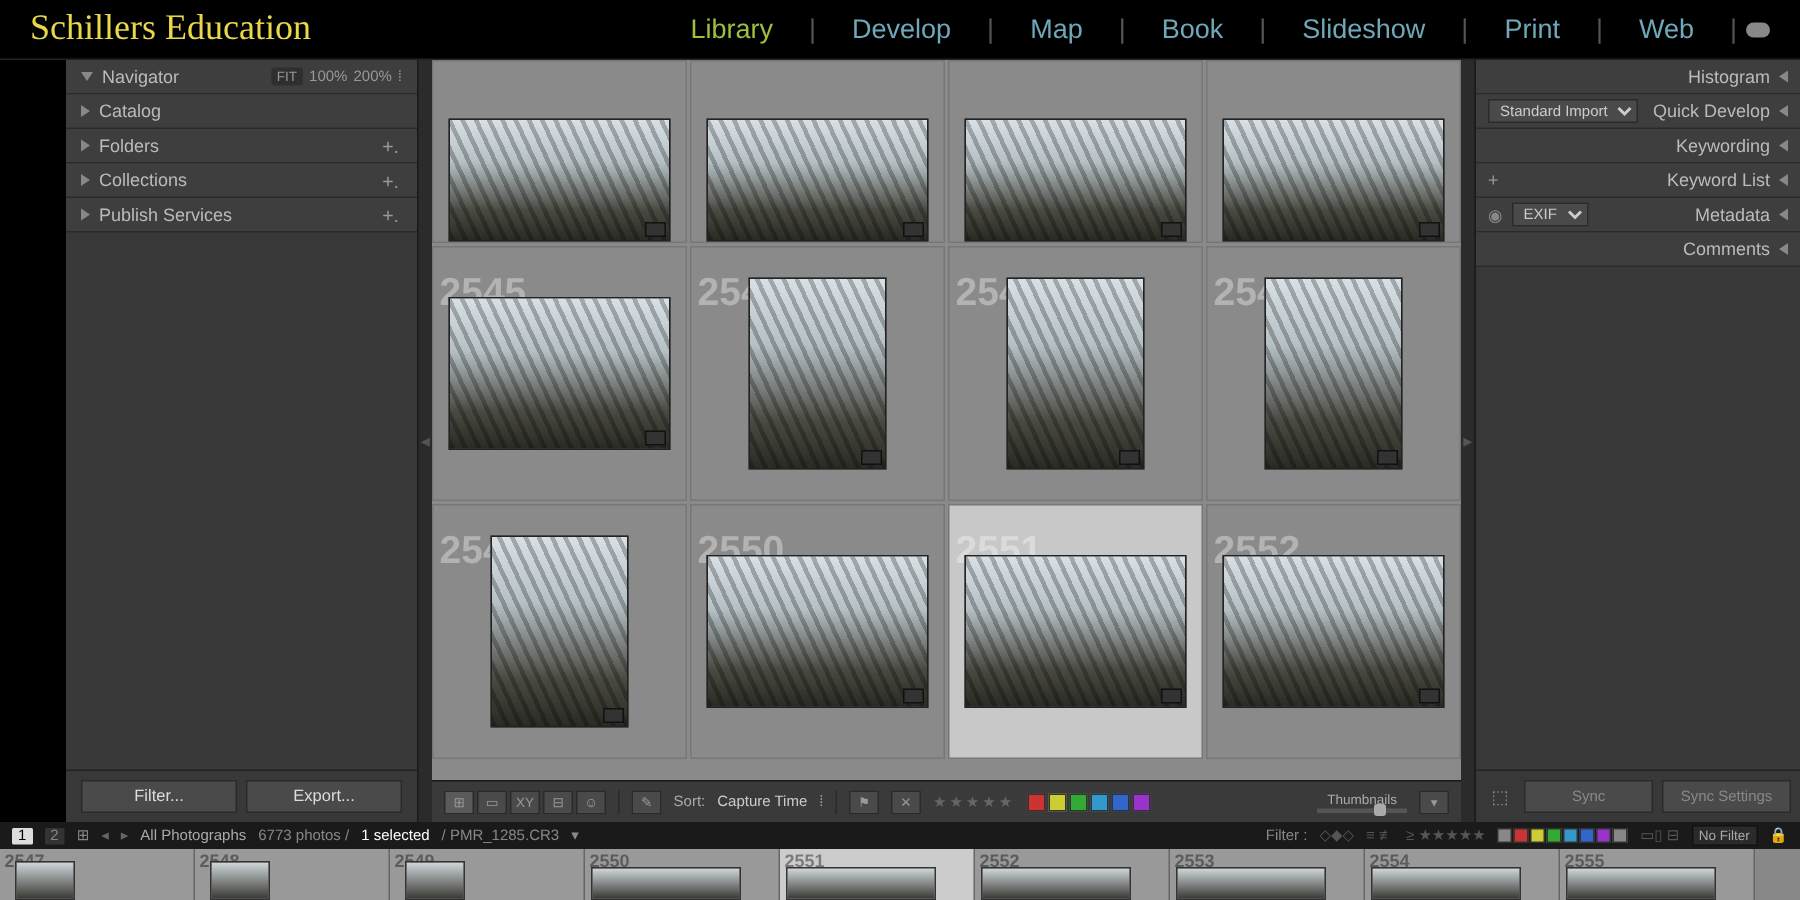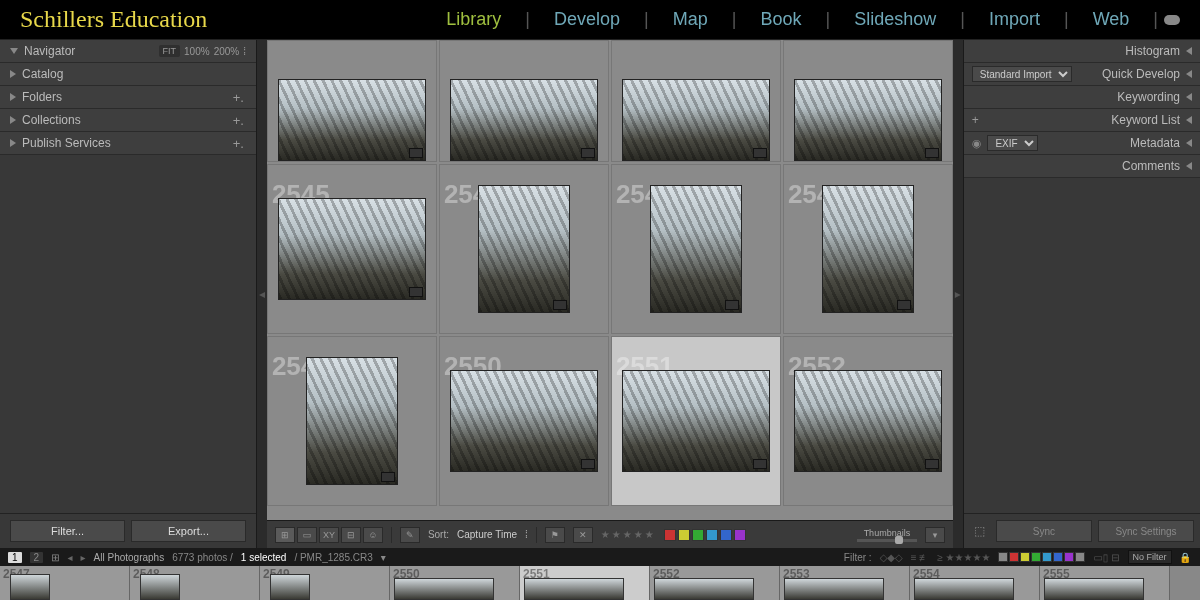--- a/index.html
+++ b/index.html
@@ -9,21 +9,21 @@
 .topnav { height: 40px; background: #000; display: flex; align-items: center; padding: 0 20px; border-bottom: 1px solid #222; }
 .brand { font-family: Georgia, serif; font-size: 24px; color: #e8d84a; flex: 0 0 auto; }
 .modules { margin-left: auto; display: flex; align-items: center; gap: 24px; font-size: 18px; }
 .modules span.sep { color: #555; }
 .mod { cursor: pointer; }
 .mod.active { color: #9fbf3f; }
 .mod.inactive { color: #6fa8b8; }
 .cloud-icon { width: 16px; height: 10px; background: #888; border-radius: 6px; display: inline-block; margin-left: 6px; }
 
 
-.main { display: flex; height: 508px; }
+.main { display: flex; height: 508px; padding-left: 44px; }
 .leftpanel { width: 260px; background: #383838; border-right: 1px solid #1a1a1a; display: flex; flex-direction: column; }
 .rightpanel { width: 240px; background: #383838; border-left: 1px solid #1a1a1a; display: flex; flex-direction: column; }
 .centerwrap { flex: 1; display: flex; flex-direction: column; background: #3a3a3a; }
 .edge-collapse { width: 10px; background: #2b2b2b; display: flex; align-items: center; justify-content: center; color: #555; cursor: pointer; }
 
 
 .panel-row { height: 23px; border-bottom: 1px solid #2a2a2a; display: flex; align-items: center; padding: 0 10px; color: #bbb; font-size: 12px; cursor: pointer; background: #3e3e3e; }
 .panel-row .disclosure { width: 0; height: 0; border-top: 4px solid transparent; border-bottom: 4px solid transparent; border-left: 6px solid #888; margin-right: 6px; }
 .panel-row .disclosure.open { border-left: 4px solid transparent; border-right: 4px solid transparent; border-top: 6px solid #888; border-bottom: none; }
 .panel-row .label { flex: 1; }
@@ -101,21 +101,21 @@
       <span class="mod active">Library</span>
       <span class="sep">|</span>
       <span class="mod inactive">Develop</span>
       <span class="sep">|</span>
       <span class="mod inactive">Map</span>
       <span class="sep">|</span>
       <span class="mod inactive">Book</span>
       <span class="sep">|</span>
       <span class="mod inactive">Slideshow</span>
       <span class="sep">|</span>
-      <span class="mod inactive">Import</span>
+      <span class="mod inactive">Print</span>
       <span class="sep">|</span>
       <span class="mod inactive">Web</span>
       <span class="sep">|</span>
     </div>
   <span class="cloud-icon"></span>
 </div>
 
 <div class="main">
 
   <div class="leftpanel">

